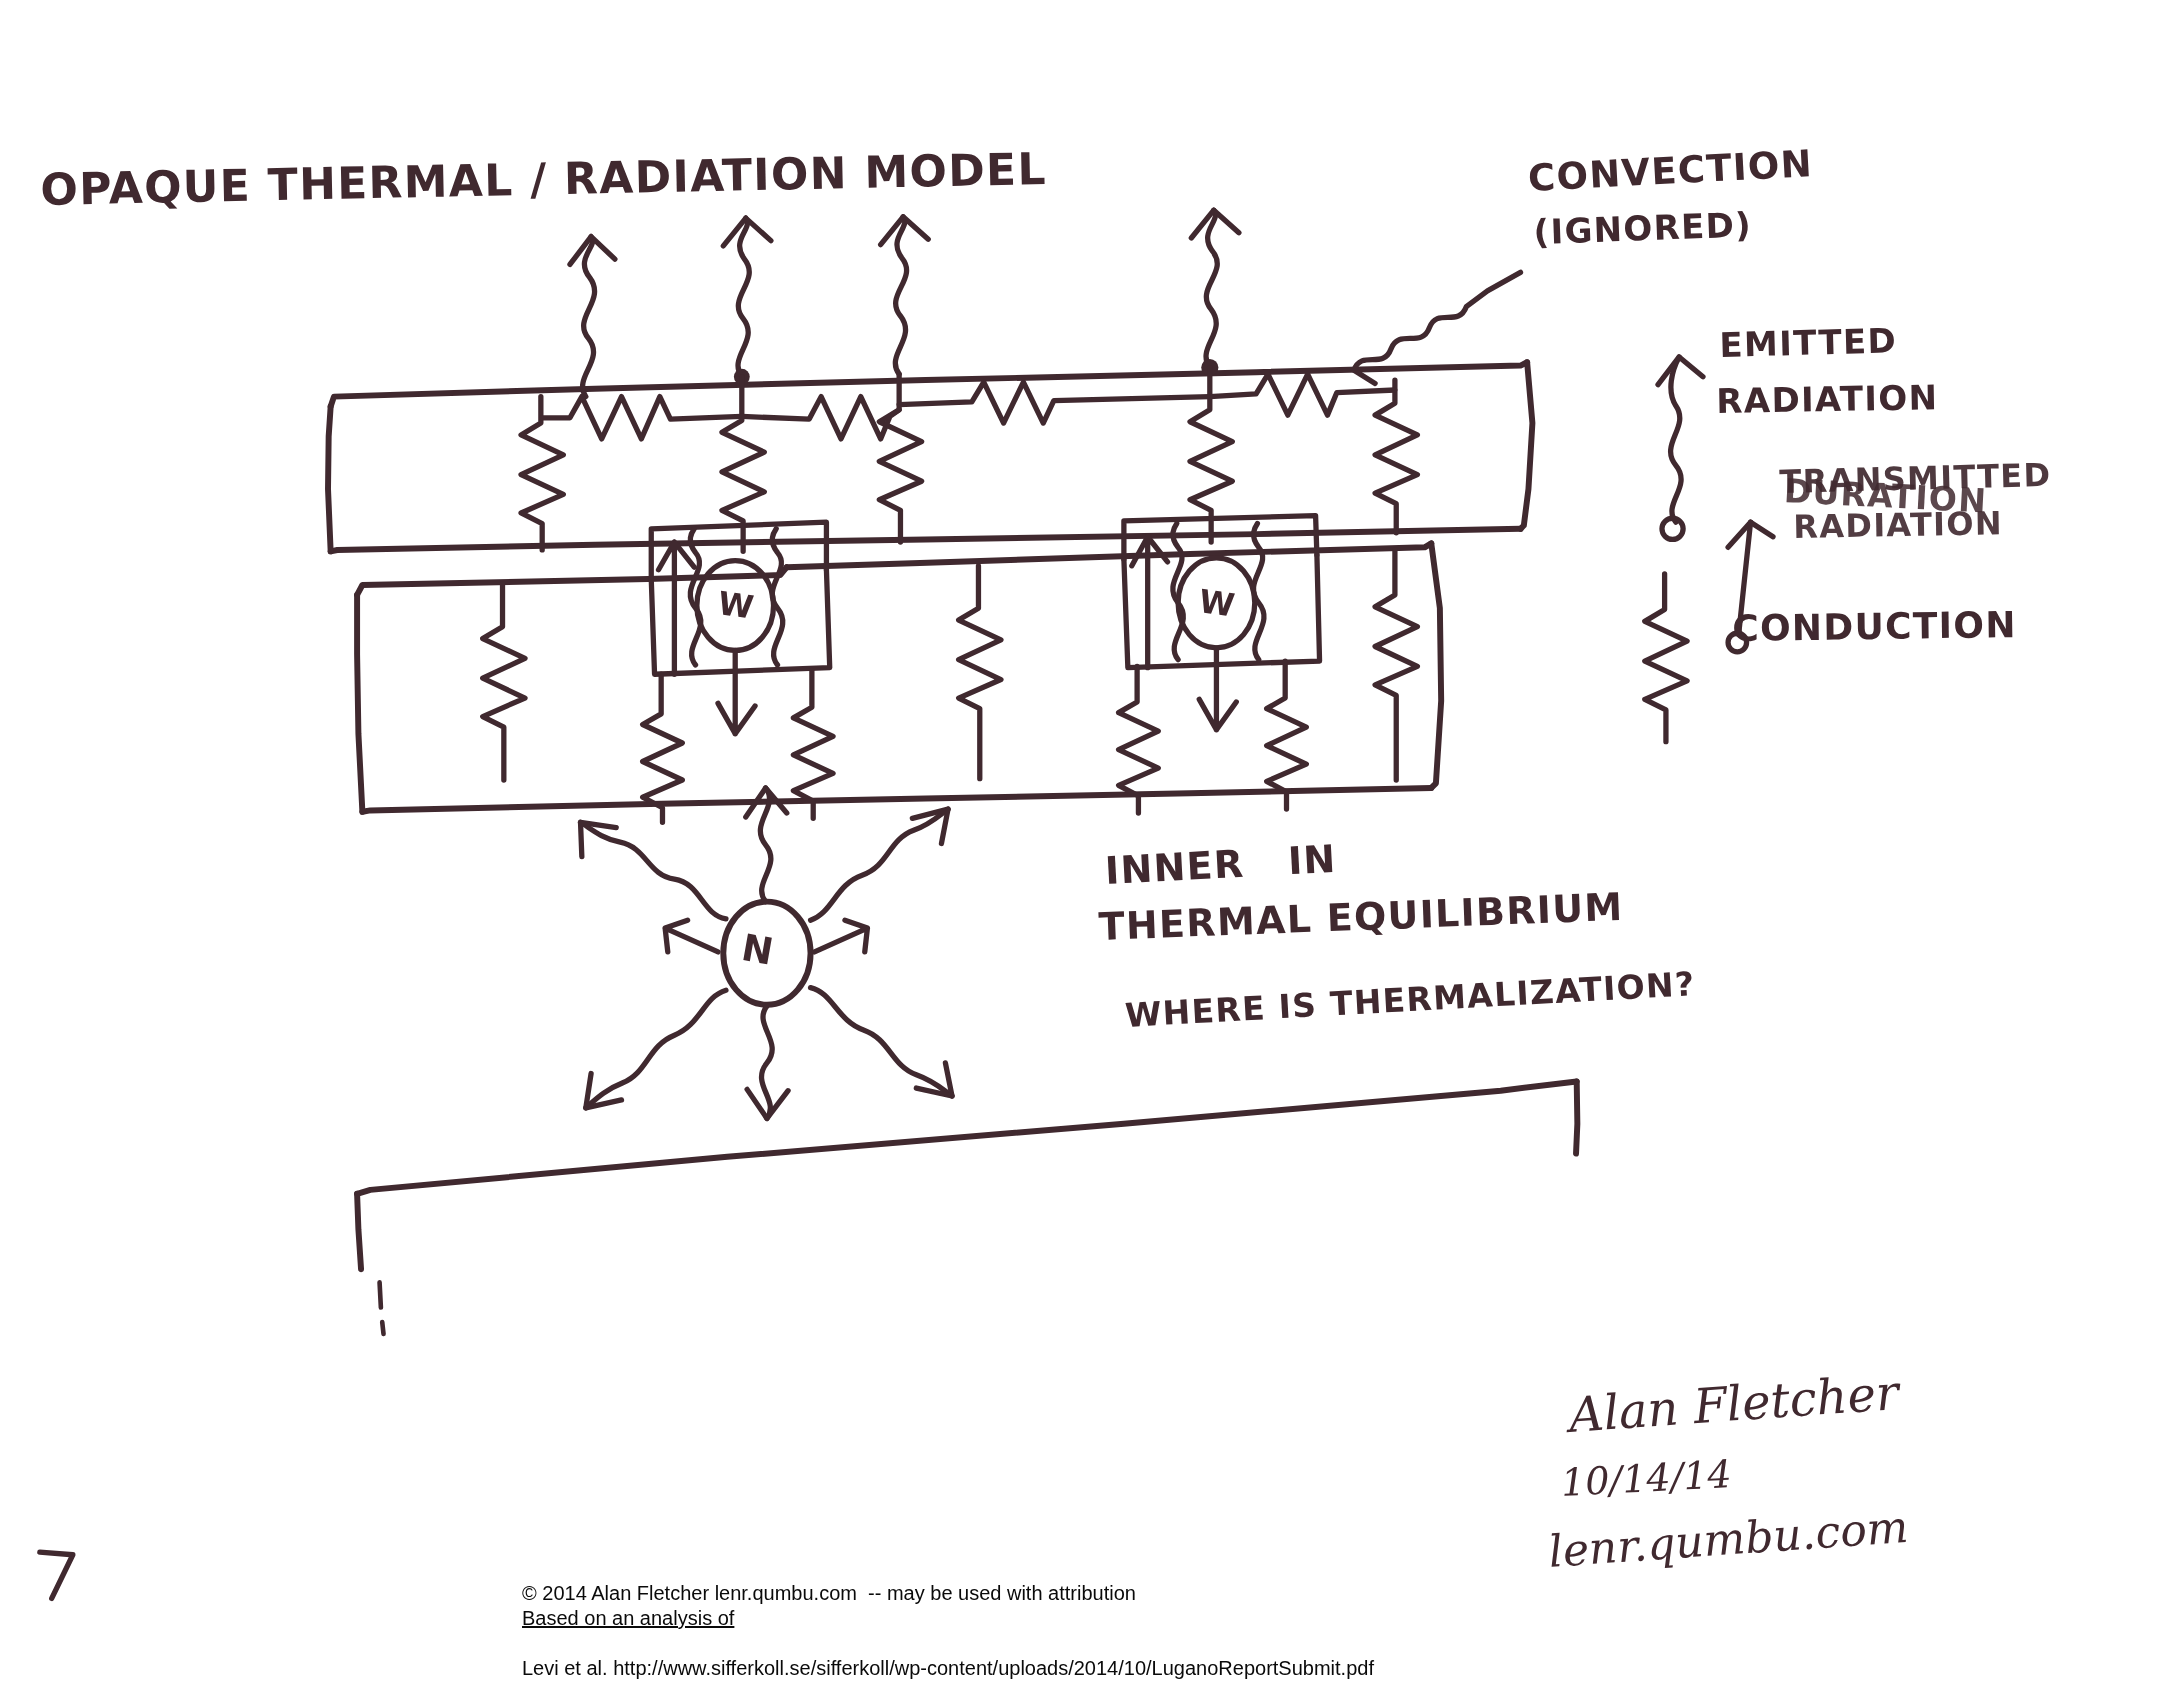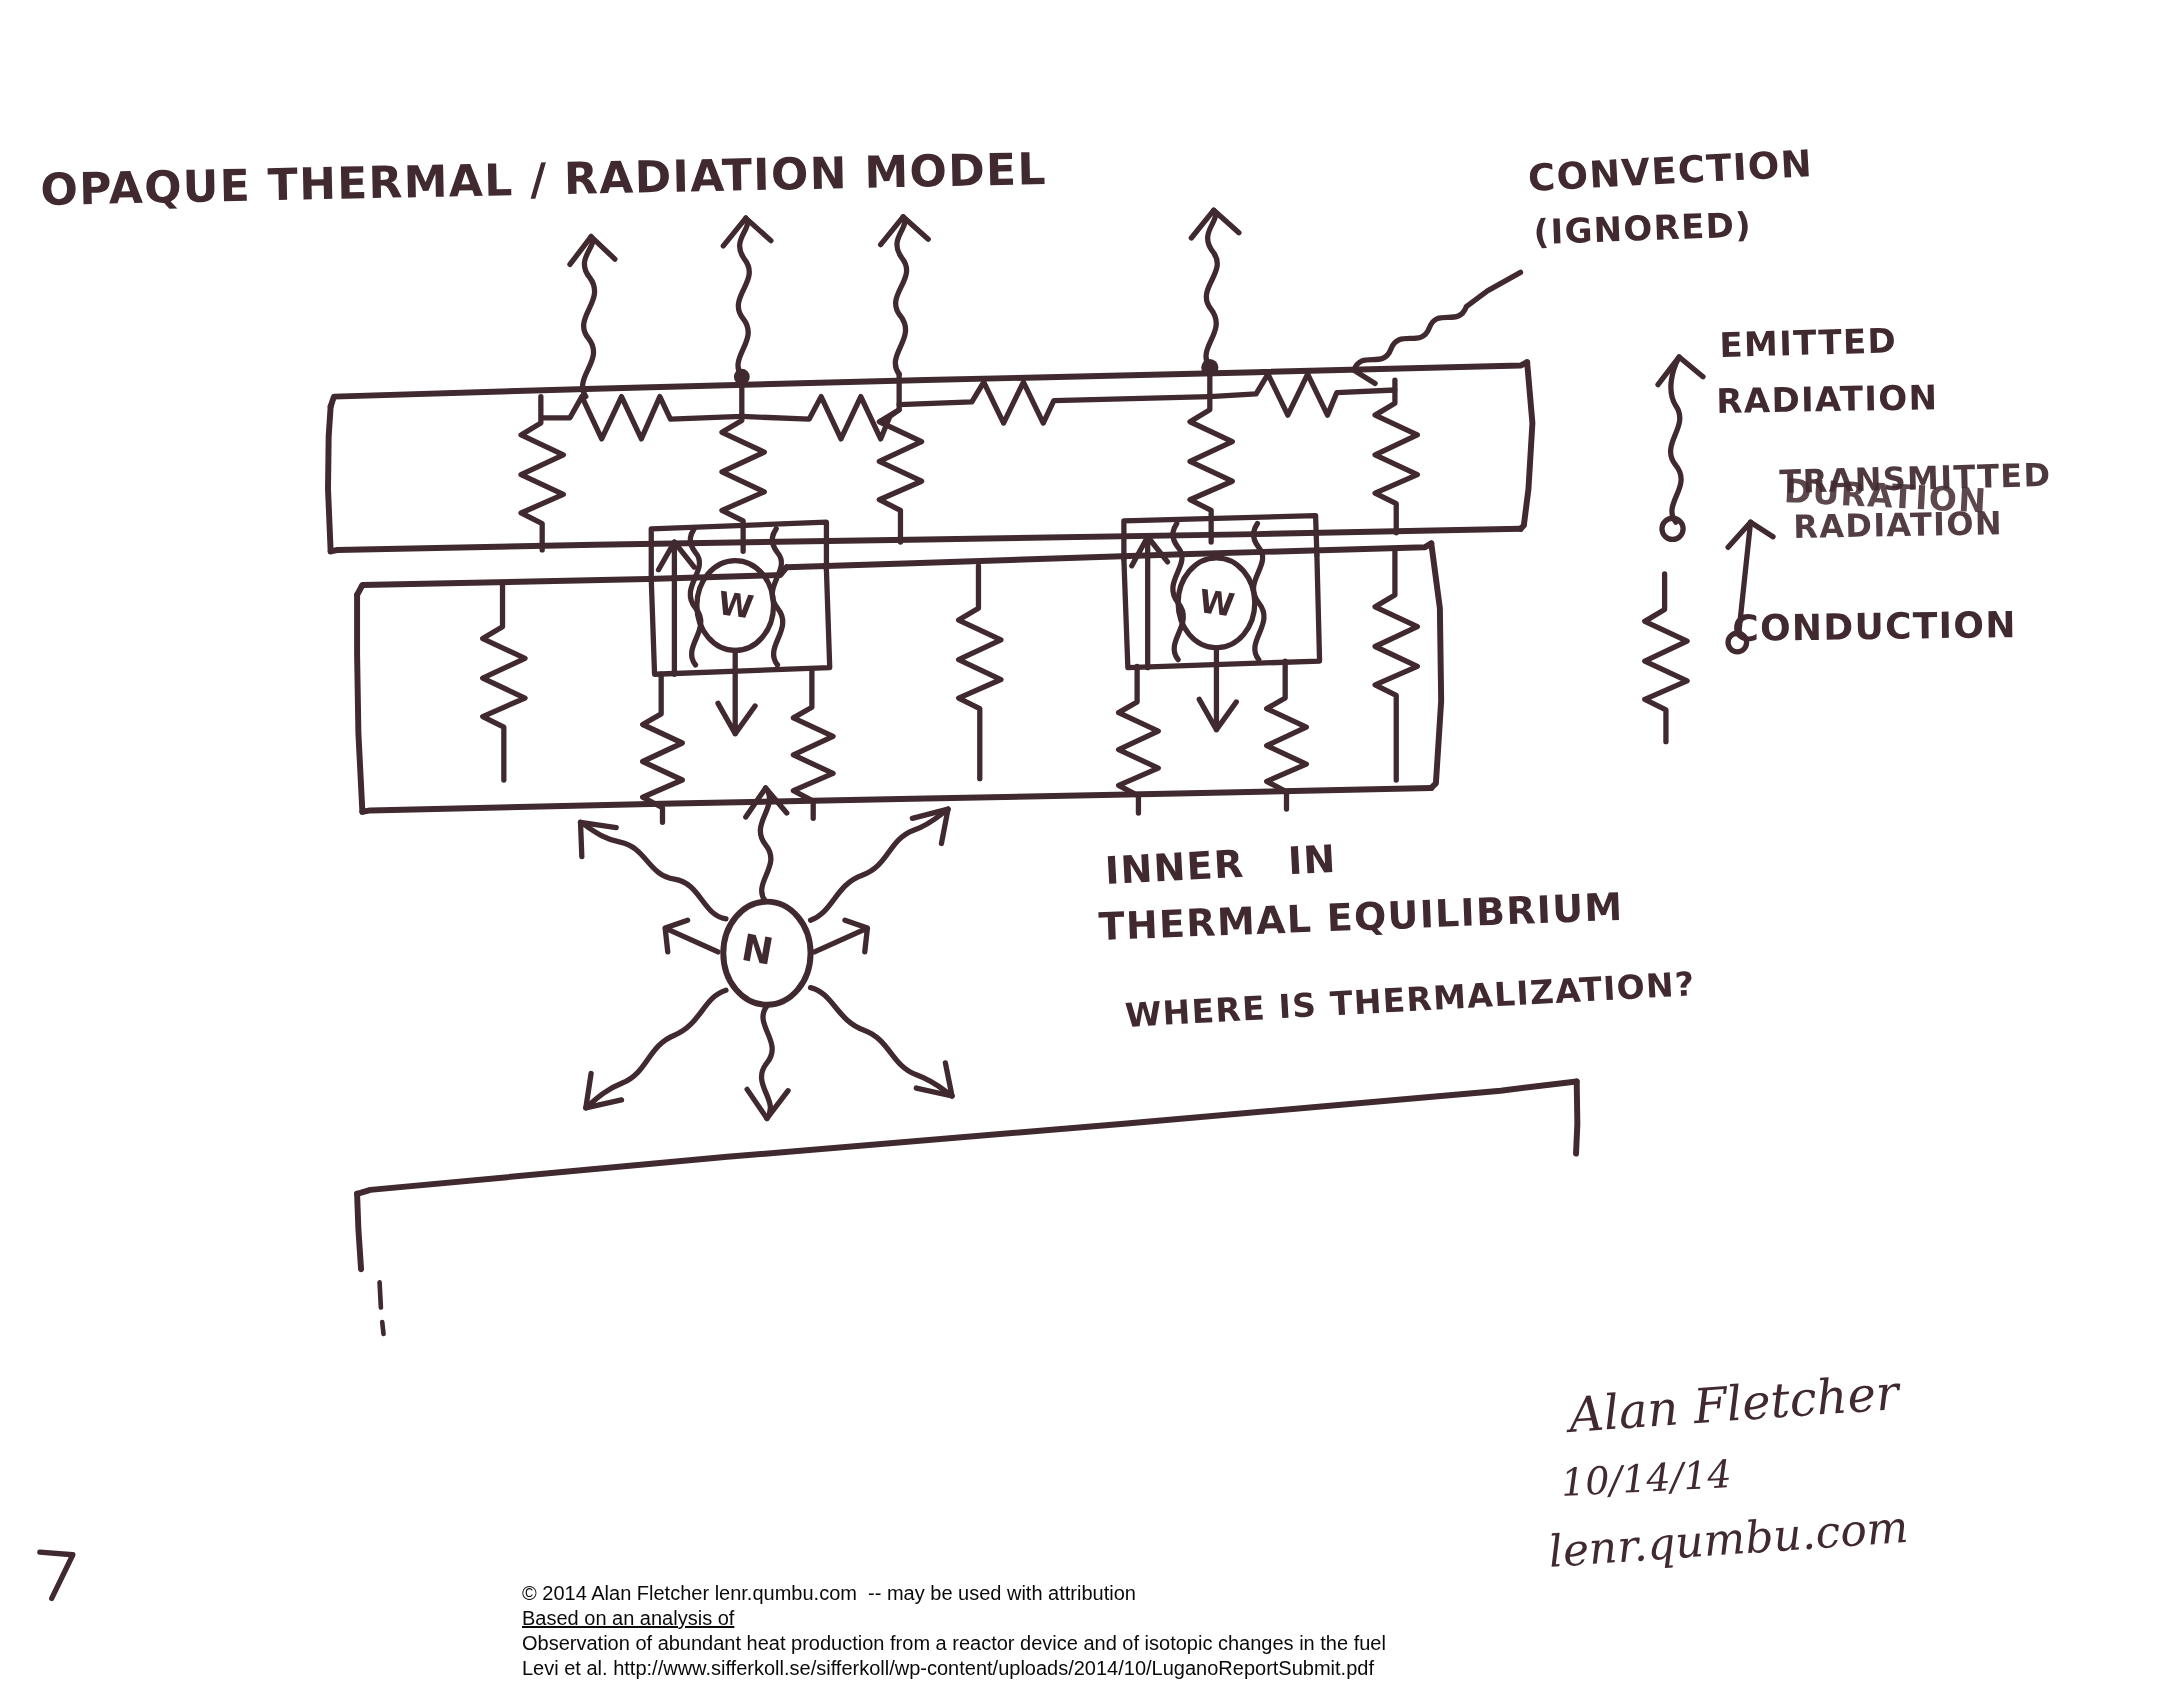--- a/index.html
+++ b/index.html
@@ -214,17 +214,16 @@
   <div class="hw" style="left:1104px;top:849px;font-size:38px;transform:rotate(-3deg);transform-origin:left top;">INNER   IN</div>
   <div class="hw" style="left:1098px;top:905px;font-size:38px;transform:rotate(-2.2deg);transform-origin:left top;">THERMAL EQUILIBRIUM</div>
   <div class="hw" style="left:1124px;top:996px;font-size:33px;transform:rotate(-3.2deg);transform-origin:left top;">WHERE IS THERMALIZATION?</div>
 
   <div class="sig" style="left:1567px;top:1387px;font-size:48px;transform:rotate(-4deg);transform-origin:left top;">Alan Fletcher</div>
   <div class="sig" style="left:1560px;top:1461px;font-size:38px;transform:rotate(-3deg);transform-origin:left top;">10/14/14</div>
   <div class="sig" style="left:1547px;top:1526px;font-size:44px;transform:rotate(-4deg);transform-origin:left top;">lenr.qumbu.com</div>
 
   <div class="foot" style="left:522px;top:1579px;">© 2014 Alan Fletcher lenr.qumbu.com  -- may be used with attribution</div>
   <div class="foot" style="left:522px;top:1604px;text-decoration:underline;">Based on an analysis of</div>
-  <div class="foot" style="left:522px;top:1629px;">Observation of abundant heat production from a reactor device and of isotopic changes in the fuel</div>
   <div class="foot" style="left:522px;top:1654px;">Levi et al. http://www.sifferkoll.se/sifferkoll/wp-content/uploads/2014/10/LuganoReportSubmit.pdf</div>
 
 </div>
 
 
 </body></html>

